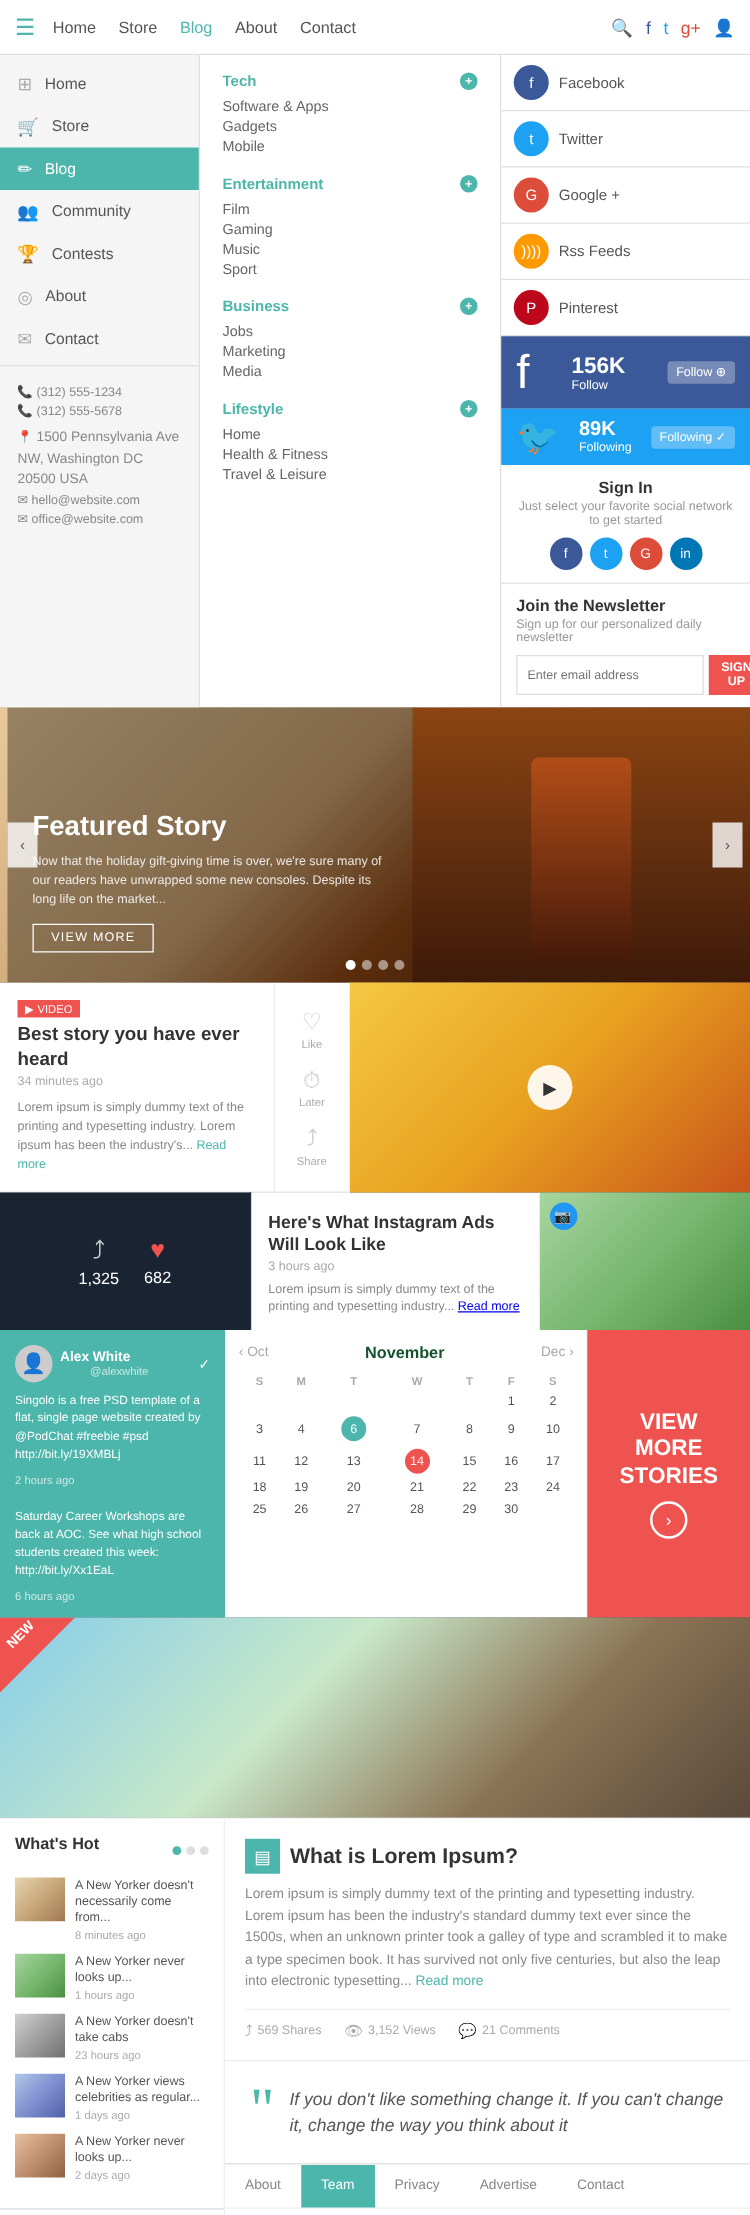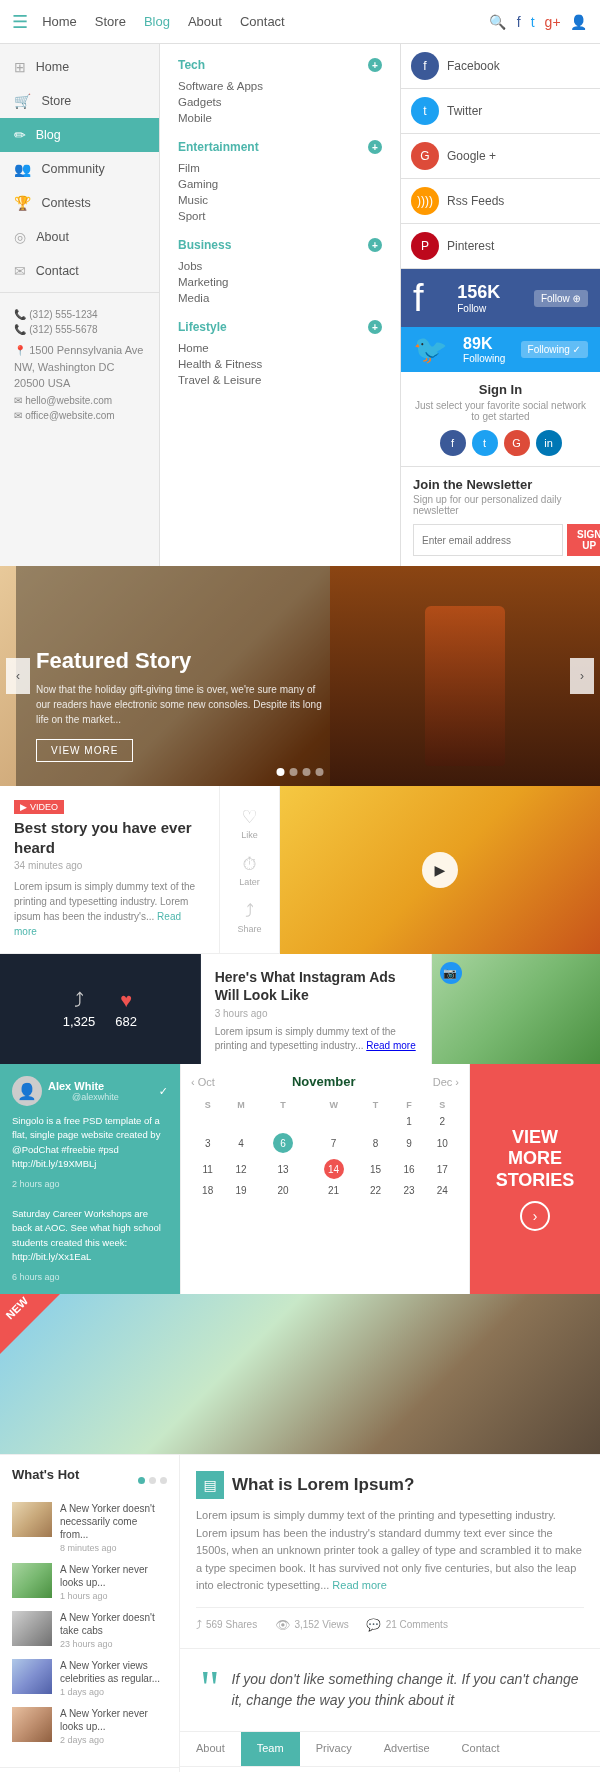--- a/index.html
+++ b/index.html
@@ -163,21 +163,21 @@
     
     .featured-story {
       position: relative;
       height: 220px;
       background: linear-gradient(135deg, #e8c99a 0%, #c8a070 40%, #8b4513 60%, #2c1810 100%);
       overflow: hidden;
       display: flex;
       align-items: flex-end;
     }
     .featured-overlay {
-      position: absolute; left: 16px; top: 0; bottom: 0;
+      position: absolute; left: 6px; top: 0; bottom: 0;
       width: 55%; background: rgba(0,0,0,0.35);
       padding: 24px 20px;
       display: flex; flex-direction: column; justify-content: flex-end;
     }
     .featured-overlay h2 { color: #fff; font-size: 22px; font-weight: bold; margin-bottom: 8px; }
     .featured-overlay p { color: rgba(255,255,255,0.85); font-size: 10px; margin-bottom: 12px; line-height: 1.5; }
     .view-more-btn {
       display: inline-block; background: transparent; border: 1.5px solid #fff;
       color: #fff; font-size: 10px; padding: 5px 14px; cursor: pointer; letter-spacing: 1px;
       text-transform: uppercase; width: fit-content;
@@ -592,21 +592,21 @@
         <input class="newsletter-input" placeholder="Enter email address" style="">
         <button class="newsletter-btn">SIGN UP</button>
       </div>
     </div>
   </div>
 </div>
 
 <div class="featured-story">
   <div class="featured-overlay">
     <h2>Featured Story</h2>
-    <p>Now that the holiday gift-giving time is over, we're sure many of our readers have electronic some new consoles. Despite its long life on the market...</p>
+    <p>Now that the holiday gift-giving time is over, we're sure many of our readers have unwrapped some new consoles. Despite its long life on the market...</p>
     <button class="view-more-btn">VIEW MORE</button>
   </div>
   <div class="featured-drink">
     <div style="width:80px;height:160px;background:linear-gradient(180deg,#c8541a,#4a1a0a);border-radius:6px 6px 4px 4px;margin-top:20px;opacity:0.7"></div>
   </div>
   <button class="carousel-arrow carousel-left">‹</button>
   <button class="carousel-arrow carousel-right">›</button>
   <div class="carousel-dots">
     <div class="dot active"></div>
     <div class="dot"></div>
@@ -734,20 +734,29 @@
       </tr>
       <tr>
         <td class="cal-weekend">18</td>
         <td>19</td>
             <td>20</td>
             <td>21</td>
         <td>22</td>
             <td>23</td>
         <td class="cal-weekend">24</td>
       </tr>
+      <tr>
+        <td class="cal-weekend">25</td>
+        <td>26</td>
+            <td>27</td>
+            <td>28</td>
+        <td>29</td>
+            <td>30</td>
+        <td></td>
+      </tr>
     </tbody>
       </table>
   </div>
 
   <div class="view-more-card">
     <h3>VIEW</h3>
     <h3>MORE</h3>
     <h3>STORIES</h3>
     <div class="view-more-circle">›</div>
   </div>

